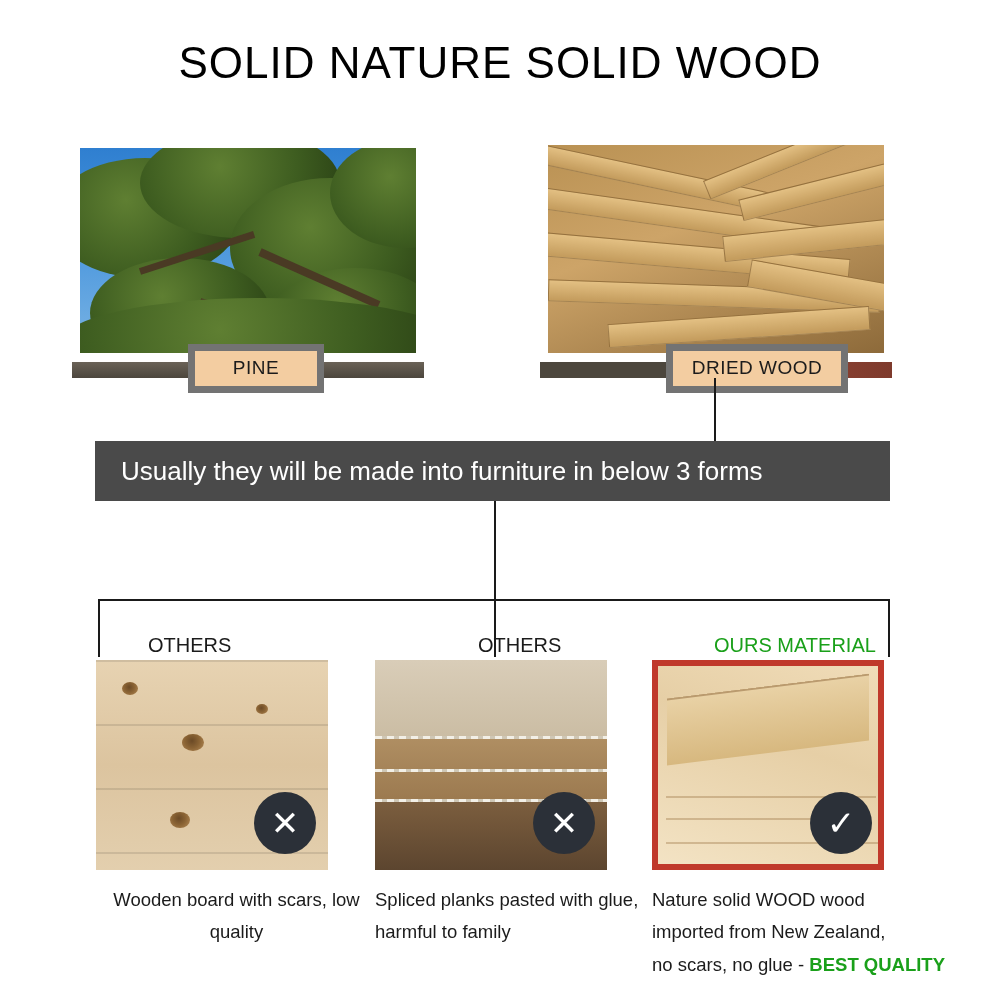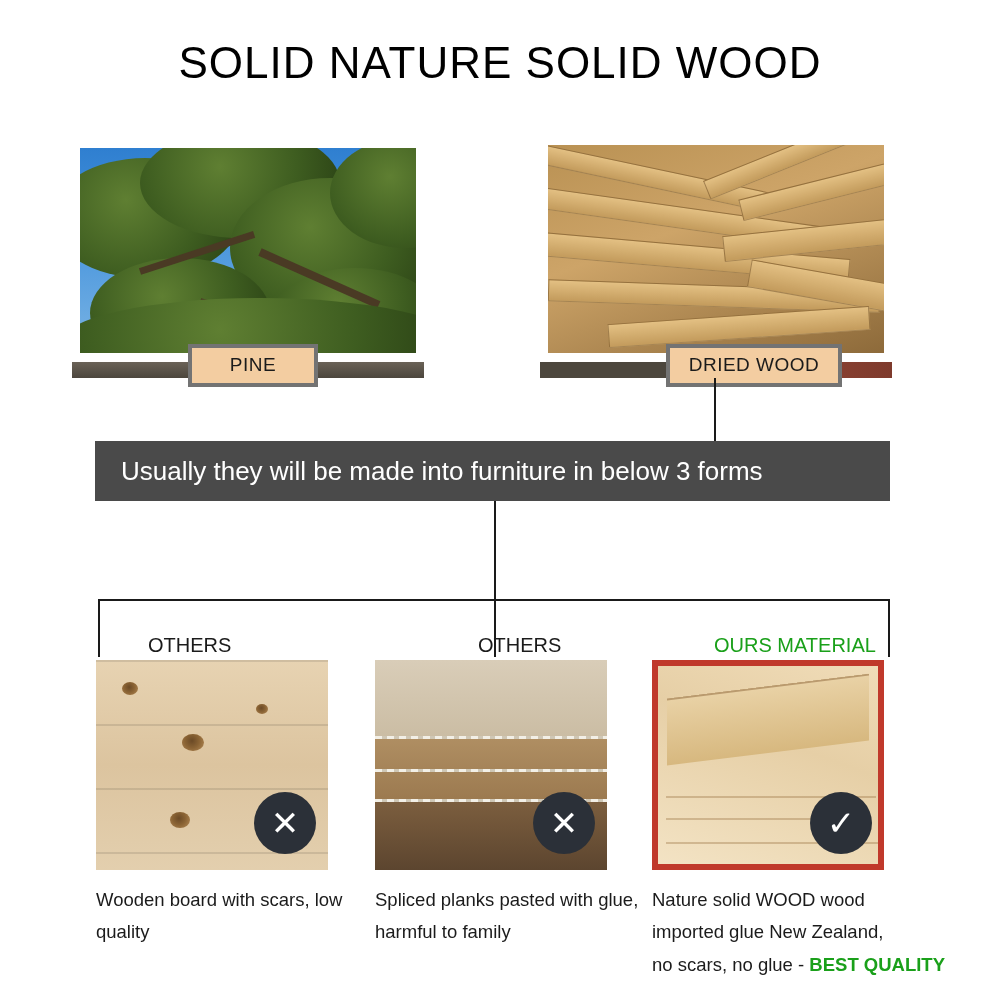--- a/index.html
+++ b/index.html
@@ -84,21 +84,21 @@
     height: 16px;
     background: linear-gradient(180deg, #6a6257, #4c463d);
   }
   .shelf-left  { left: 72px;  top: 362px; width: 352px; }
   .shelf-right { left: 540px; top: 362px; width: 352px;
                  background: linear-gradient(90deg,#4c463d 0%, #4c463d 52%, #9a4b3a 52%, #7e3a2c 100%); }
 
   .tag {
     position: absolute;
     background: #f3cda1;
-    border: 4px solid #737373;
+    border: 7px solid #737373;
     font-size: 19px;
     letter-spacing: 0.5px;
     color: #1b1b1b;
     text-align: center;
     padding: 6px 0 7px;
   }
   .tag-pine  { left: 188px; top: 344px; width: 122px; }
   .tag-dried { left: 630px; top: 344px; width: 168px; margin-left: 36px; }
 
   
@@ -214,21 +214,21 @@
     line-height: 1;
   }
 
   .caption {
     position: absolute;
     font-size: 18.5px;
     color: #1b1b1b;
     line-height: 1.75;
     width: 265px;
   }
-  .cap-a { left: 96px;  top: 884px; }
+  .cap-a { left: 104px;  top: 884px; text-align: center; }
   .cap-b { left: 375px; top: 884px; }
   .cap-c { left: 652px; top: 884px; width: 300px; }
   .best { color: #1aa01a; font-weight: bold; }
 </style>
 </head>
 <body>
 
 <div class="title">SOLID NATURE SOLID WOOD</div>
 
 <div class="photo photo-pine">
@@ -304,15 +304,15 @@
   <div class="grain" style="left:8px;  top:130px; width:210px;"></div>
   <div class="grain" style="left:8px;  top:152px; width:200px;"></div>
   <div class="grain" style="left:8px;  top:176px; width:215px;"></div>
   <div class="mark" style="left:152px; top:126px;">✓</div>
 </div>
 
 <div class="caption cap-a">Wooden board with scars, low quality</div>
 <div class="caption cap-b">Spliced planks pasted with glue, harmful to family</div>
 <div class="caption cap-c">
   <span>Nature solid WOOD wood</span><br>
-  <span>imported glue New Zealand,</span><br>
+  <span>imported from New Zealand,</span><br>
   <span>no scars, no glue - </span><span class="best">BEST QUALITY</span>
 </div>
 
 </body></html>

